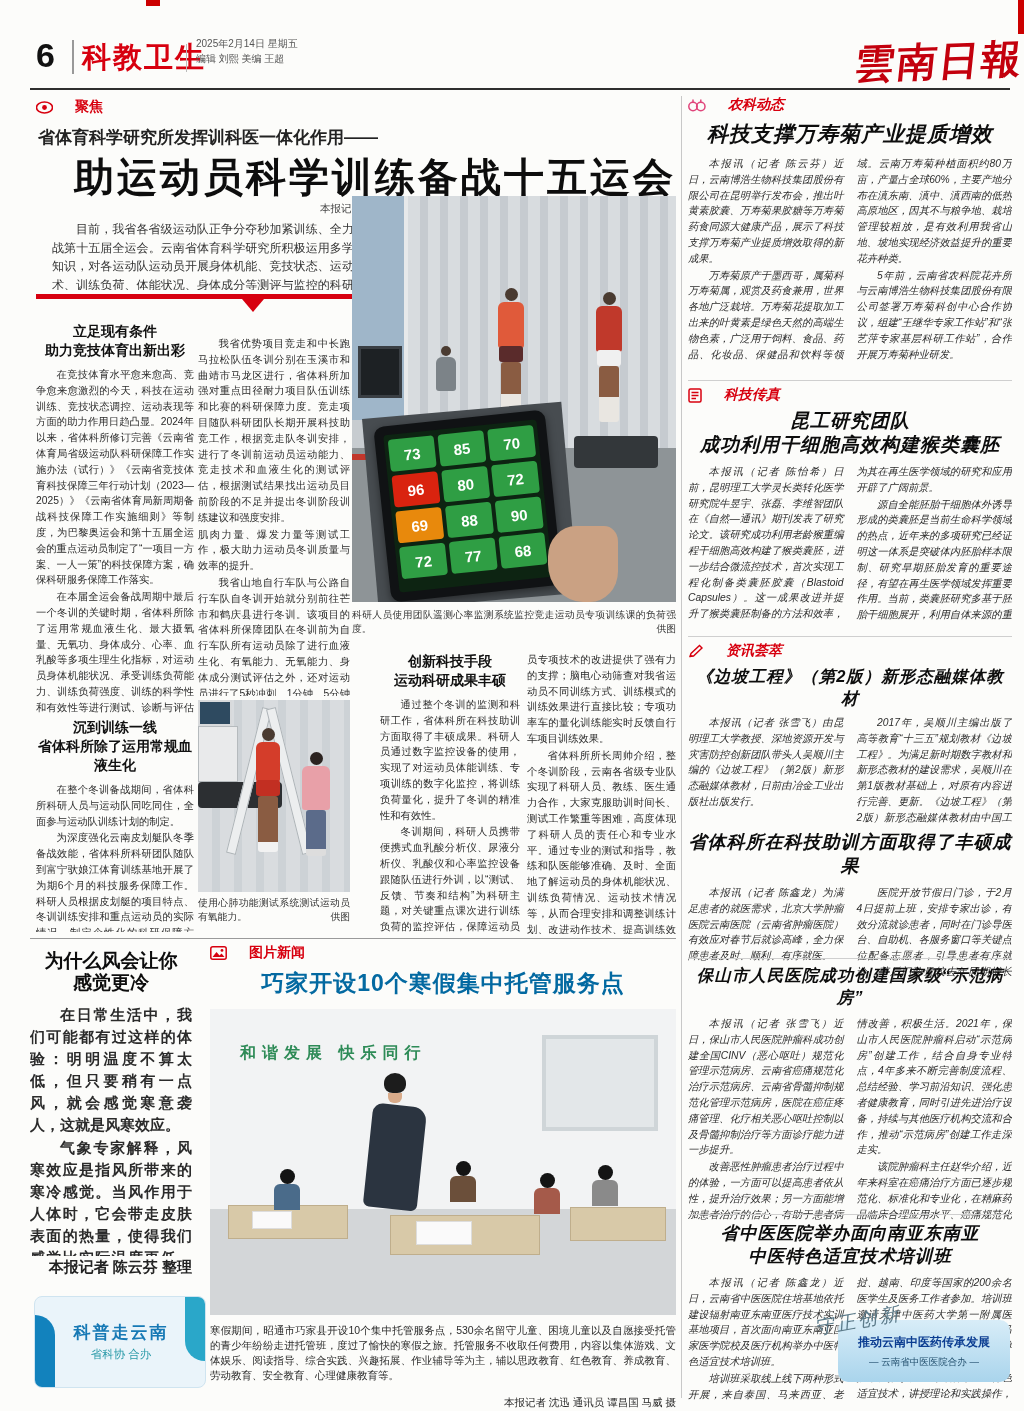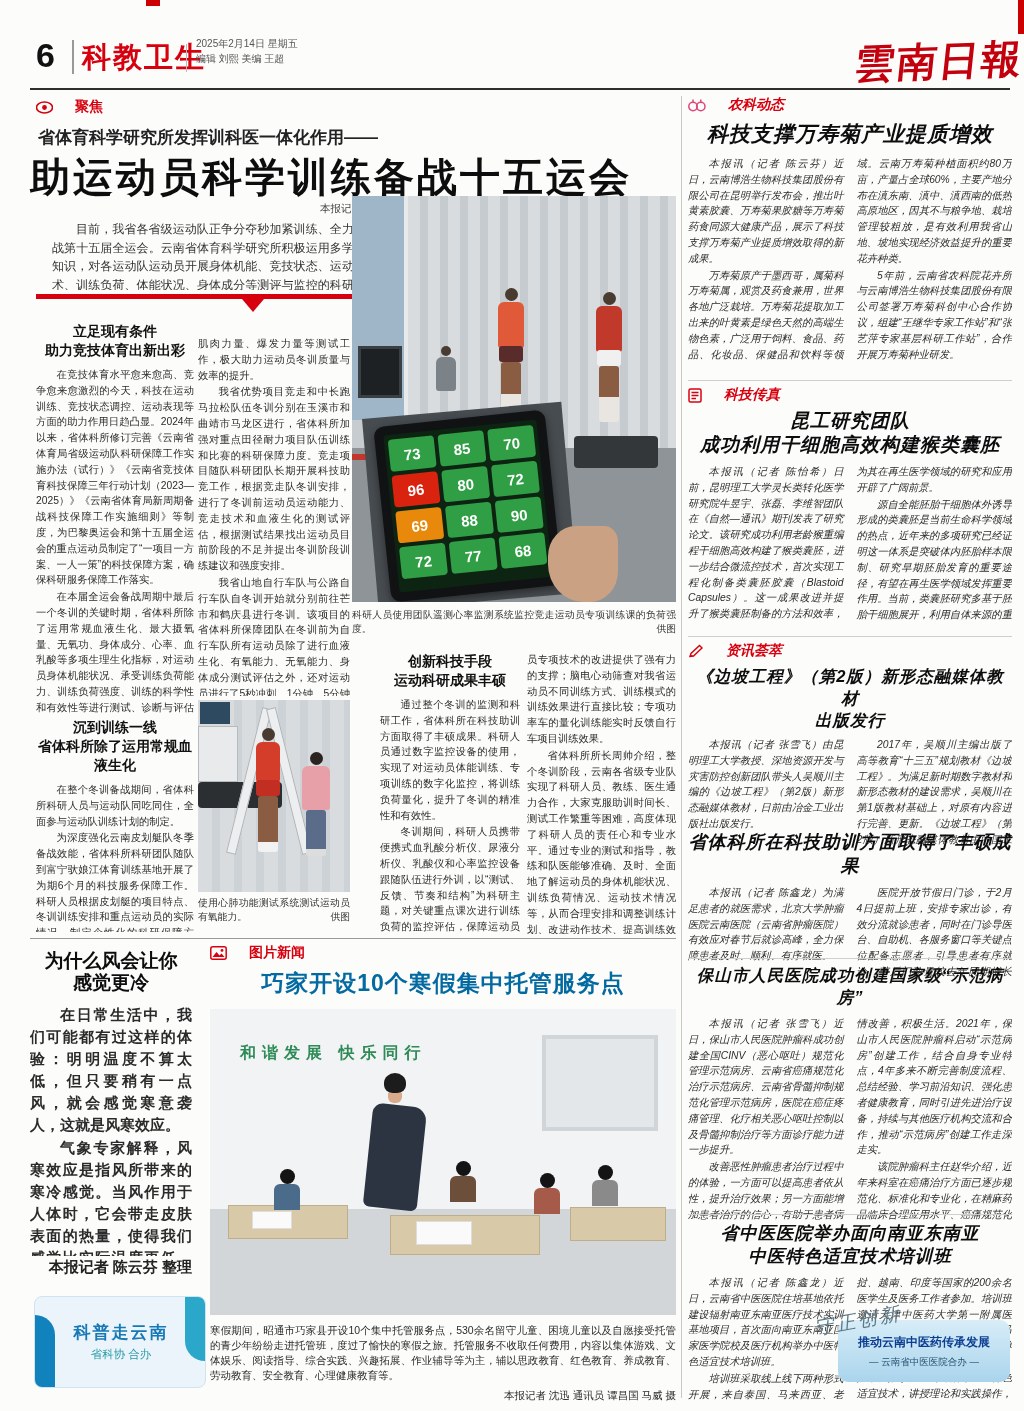--- a/index.html
+++ b/index.html
@@ -23,21 +23,21 @@
   .para.cont{text-indent:0;}
   .body-txt{font-size:10.3px;line-height:15.8px;color:#2b2b2b;overflow:hidden;}
   .caption{font-size:9.8px;line-height:13.5px;color:#333;text-align:justify;}
   .credit{float:right;color:#333;}
   .subhead{font-size:14px;font-weight:900;text-align:center;line-height:19px;color:#111;margin-bottom:7px;}
   .v-divider{left:681px;top:96px;width:1px;height:1302px;background:#c8c8c8;}
   .sep{background:#cfcfcf;height:1px;}
   
   .main-story{left:30px;top:96px;width:646px;height:842px;}
   .kicker{left:8px;top:30px;font-size:17px;font-weight:600;color:#222;}
-  .headline{left:0;top:54px;width:646px;text-align:left;font-size:40px;font-weight:900;color:#0d0d0d;letter-spacing:3px;}
+  .headline{left:0;top:54px;width:646px;text-align:right;font-size:40px;font-weight:900;color:#0d0d0d;letter-spacing:3px;}
   .byline{left:0;top:106px;width:646px;text-align:center;font-size:10.5px;color:#444;}
   .lead{left:22px;top:124px;width:314px;font-size:12px;line-height:18.5px;color:#333;text-align:justify;text-indent:2em;overflow:hidden;height:70px;}
   .red-rule{left:6px;top:198px;width:334px;height:5px;background:#d7000f;}
   .red-notch{left:212px;top:203px;width:0;height:0;border-left:11px solid transparent;border-right:11px solid transparent;border-top:13px solid #d7000f;}
   .colA{left:6px;top:226px;width:158px;height:392px;}
   .colB{left:6px;top:622px;width:158px;height:214px;}
   .colC{left:168px;top:240px;width:152px;height:360px;}
   .photo2{left:168px;top:604px;width:152px;height:192px;background:repeating-linear-gradient(90deg,#d9dcdf 0 14px,#cdd2d6 14px 22px);overflow:hidden;}
   .cap2{left:168px;top:800px;width:152px;}
   .photo1{left:322px;top:100px;width:324px;height:406px;background:#c7ccd0;overflow:hidden;}
@@ -92,21 +92,21 @@
   .p3-floor{position:absolute;left:0;top:200px;width:466px;height:106px;background:#d3d6d8;}
   .desk{position:absolute;background:#d8c9a8;border:1px solid #bfae8c;}
   .paper{position:absolute;background:#fafafa;border:1px solid #ddd;}
   .p3-teacher{position:absolute;left:158px;top:64px;width:60px;height:150px;}
   .p3-teacher .hair{width:22px;height:20px;border-radius:50% 50% 40% 40%;background:#1c1c1c;margin-left:16px;}
   .p3-teacher .face{width:14px;height:10px;background:#d9ab8a;margin-left:20px;border-radius:0 0 6px 6px;}
   .p3-teacher .coat{width:54px;height:104px;background:#2b3440;border-radius:10px 14px 6px 6px;margin-top:2px;transform:rotate(6deg);}
   .kid-head{position:absolute;width:15px;height:15px;border-radius:50%;background:#141414;}
   .kid-body{position:absolute;width:26px;height:26px;border-radius:6px 6px 0 0;}
   .pn-caption{margin-top:8px;font-size:10.5px;line-height:15px;color:#2b2b2b;text-align:justify;}
-  .pn-credit{text-align:right;font-size:10.5px;color:#2b2b2b;margin-top:6px;}
+  .pn-credit{text-align:right;font-size:10.5px;color:#2b2b2b;margin-top:13px;}
   
   .rcol{left:688px;top:96px;width:324px;height:1302px;}
   .r-art{position:absolute;left:0;width:324px;font-style:italic;}
   .r-title{text-align:center;font-weight:900;color:#0d0d0d;letter-spacing:1px;}
   .r-body{column-count:2;column-gap:13px;font-size:10.3px;line-height:15.8px;color:#2b2b2b;overflow:hidden;text-align:justify;}
   .tcm-badge{position:absolute;left:150px;top:1224px;width:172px;height:62px;background:linear-gradient(180deg,#d8edf8,#a9d4ec);border-radius:10px;}
   .tcm-callig{position:absolute;left:-24px;top:-12px;font-size:19px;color:#5c7b8a;font-family:"DejaVu Serif","Liberation Serif",serif;font-style:italic;transform:rotate(-10deg);letter-spacing:3px;}
   .tcm-line1{position:absolute;left:0;top:14px;width:172px;text-align:center;font-size:12px;font-weight:900;color:#0b3d91;}
   .tcm-line2{position:absolute;left:0;top:36px;width:172px;text-align:center;font-size:9.5px;color:#23506e;}
 </style>
@@ -159,22 +159,22 @@
         <div>省体科所除了运用常规血液生化</div>
     </div>
     <div>
         <p class="para">在整个冬训备战期间，省体科所科研人员与运动队同吃同住，全面参与运动队训练计划的制定。</p>
         <p class="para">为深度强化云南皮划艇队冬季备战效能，省体科所科研团队随队到富宁驮娘江体育训练基地开展了为期6个月的科技服务保障工作。科研人员根据皮划艇的项目特点、冬训训练安排和重点运动员的实际情况，制定个性化的科研保障方案，做到重点运动员“一人一策、一艇一方案”，不断优化完善保障措施，科学保障运动队冬训备战。2024年11月冬训前，科研人员对皮划艇队备战第十五届全运会的20余名重点运动员分批次开展了身体成分、心肺功能、等速</p>
       </div>
   </div>
 
   <div class="abs colC body-txt">
     <div>
+        <p class="para">我省优势项目竞走和中长跑马拉松队伍冬训分别在玉溪市和曲靖市马龙区进行，省体科所加强对重点田径耐力项目队伍训练和比赛的科研保障力度。竞走项目随队科研团队长期开展科技助竞工作，根据竞走队冬训安排，进行了冬训前运动员运动能力、竞走技术和血液生化的测试评估，根据测试结果找出运动员目前阶段的不足并提出冬训阶段训练建议和强度安排。</p>
         <p class="para cont">肌肉力量、爆发力量等测试工作，极大助力运动员冬训质量与效率的提升。</p>
-        <p class="para">我省优势项目竞走和中长跑马拉松队伍冬训分别在玉溪市和曲靖市马龙区进行，省体科所加强对重点田径耐力项目队伍训练和比赛的科研保障力度。竞走项目随队科研团队长期开展科技助竞工作，根据竞走队冬训安排，进行了冬训前运动员运动能力、竞走技术和血液生化的测试评估，根据测试结果找出运动员目前阶段的不足并提出冬训阶段训练建议和强度安排。</p>
         <p class="para">我省山地自行车队与公路自行车队自冬训开始就分别前往芒市和鹤庆县进行冬训。该项目的省体科所保障团队在冬训前为自行车队所有运动员除了进行血液生化、有氧能力、无氧能力、身体成分测试评估之外，还对运动员进行了5秒冲刺、1分钟、5分钟最大能力测试及FTP（功能性阈值功率）测试等专项运动测试，根据测试结果评价运动员冬训前各项水平与能力，并为训练目标制定、训练负荷强度分区等制定提供数据支撑。为实现训练负荷的精准化，提高训练的针对性和有效性，自行车科研团队为伍志帆、贵金伟、常玥、唐欣等10余名重点自行车运动员配备了SRM功率计，科研人员每天整理、分析运动员训练及比赛过程中的心率、功率、速度、踏频等数据，以评估运动员单堂训练课的强度系数、变动指数、训练压力指数等，同时通过“运动表现管理图表”评估运动员长期训练量、短期训练量及训练压力平衡等，科学、有效地评价单次训练效果及长期训练效应。</p>
       </div>
   </div>
 
   <div class="abs photo2">
     <div class="p2-frame" style="left:46px;top:6px;height:150px;transform:rotate(14deg);"></div>
     <div class="p2-frame" style="left:86px;top:6px;height:150px;transform:rotate(-14deg);"></div>
     <div class="p2-monitor"></div>
     <div class="p2-cart"></div>
     <div class="figure" style="left:58px;top:28px;">
@@ -361,21 +361,20 @@
   <div class="r-art" style="top:546px;">
     <div class="tagrow">
       <svg width="16" height="14" viewBox="0 0 16 14">
           <path d="M2 12.5 L3 9.5 L11.5 1.5 L14 4 L5.5 12 Z" fill="none" stroke="#d7000f" stroke-width="1.4"></path>
           <path d="M2 12.5 L4.6 11.6" stroke="#d7000f" stroke-width="1.4"></path>
         </svg>
       <span>资讯荟萃</span>
     </div>
     <div class="r-title" style="margin-top:5px;font-size:16.5px;line-height:22px;">
       <div>《边坡工程》（第2版）新形态融媒体教材</div>
-        <div>出版发行</div>
     </div>
     <div class="r-body" style="margin-top:6px;height:116px;">
         <p class="para">本报讯（记者 张雪飞）由昆明理工大学教授、深地资源开发与灾害防控创新团队带头人吴顺川主编的《边坡工程》（第2版）新形态融媒体教材，日前由冶金工业出版社出版发行。</p>
         <p class="para">2017年，吴顺川主编出版了高等教育“十三五”规划教材《边坡工程》。为满足新时期数字教材和新形态教材的建设需求，吴顺川在第1版教材基础上，对原有内容进行完善、更新。《边坡工程》（第2版）新形态融媒体教材由中国工程院院士殷跃平教授作序，全书分为10章，系统介绍了边坡工程的概念、灾害类型、稳定性分析方法、工程处治措施及其设计计算方法、监测预警等内容。教材以二维码形式嵌入了72个媒体资源，包括221分钟的26个视频资源、篇幅达395页的46个文本资源，涉及边坡灾害案例分析、数值模拟方法、勘察技术、施工工艺等，极大地提高了教材的交互性和可读性。</p>
       </div>
   </div>
 
   <div class="r-art" style="top:734px;">
     <div class="r-title" style="font-size:18px;">省体科所在科技助训方面取得了丰硕成果</div>
     <div class="r-body" style="margin-top:7px;height:96px;">

